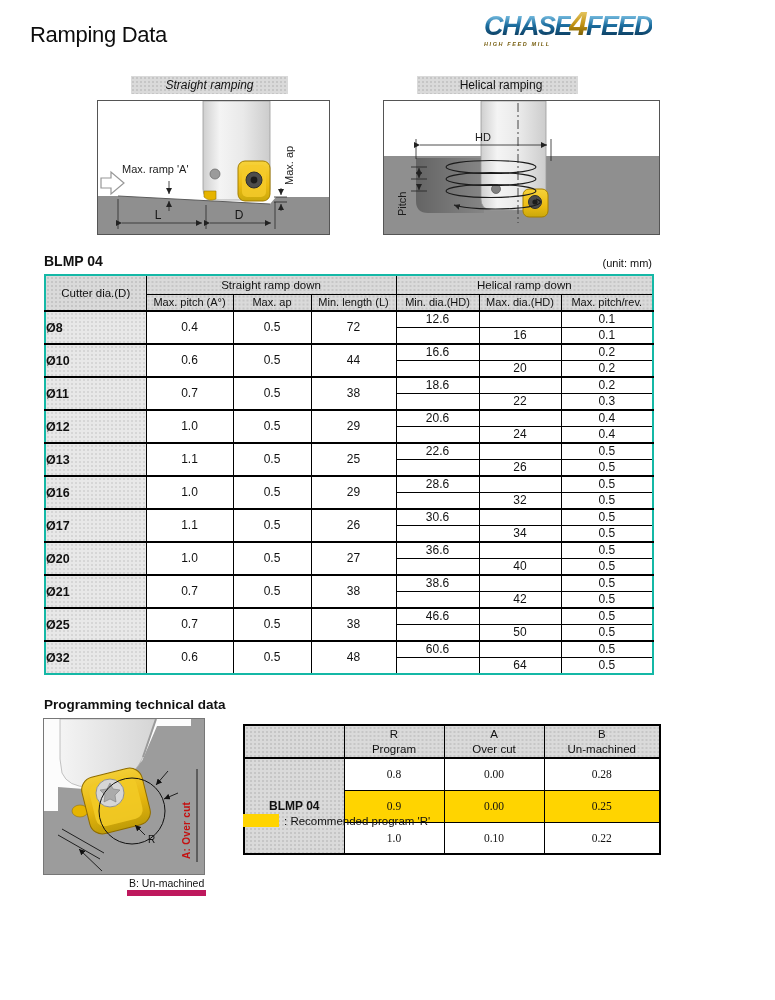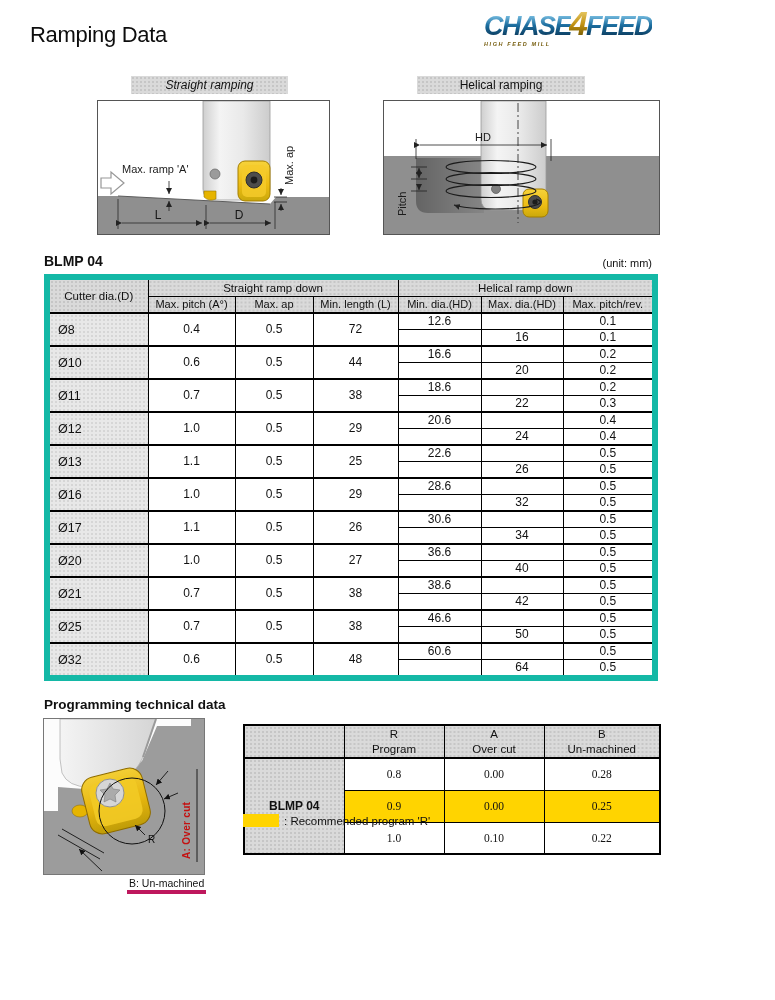--- a/index.html
+++ b/index.html
@@ -17,49 +17,49 @@
      background:linear-gradient(180deg,#f5dc82 0%,#c09010 55%,#5e4a00 100%);
      -webkit-background-clip:text;background-clip:text;color:transparent;}
   .logo-tagline{font-size:5.5px;font-style:italic;font-weight:bold;color:#7a6215;letter-spacing:1.6px;margin-top:1px;}
 
   
   .dotted{background-color:#dadada;
      background-image:radial-gradient(#c6c6c6 0.8px,transparent 0.8px);
      background-size:4px 4px;}
   .caption-bar{position:absolute;height:18px;font-size:12px;display:flex;align-items:center;justify-content:center;color:#111;}
   #cap-straight{left:131px;top:76px;width:157px;font-style:italic;}
-  #cap-helical{left:417px;top:76px;width:168px;}
+  #cap-helical{left:417px;top:76px;width:154px;padding-left:7px;}
   .diagram-frame{position:absolute;border:1px solid #555;background:#fff;box-sizing:border-box;}
   #fig-straight{left:97px;top:100px;width:233px;height:135px;}
   #fig-helical{left:383px;top:100px;width:277px;height:135px;}
   .diagram-frame svg{display:block;}
   .svg-label{font-family:"Liberation Sans",sans-serif;font-size:11px;fill:#1c1c1c;}
   .svg-dim{font-family:"Liberation Sans",sans-serif;font-size:12px;fill:#161616;}
 
   
   .rt-head{position:absolute;left:44px;top:253px;width:608px;height:20px;}
   .rt-title{position:absolute;left:0;top:0;font-size:14px;font-weight:bold;}
   .rt-unit{position:absolute;right:0;top:4px;font-size:11px;}
   table{border-collapse:collapse;table-layout:fixed;}
-  .ramping-table{position:absolute;left:44px;top:274px;width:608px;border:6px solid #14b8a6;}
+  .ramping-table{position:absolute;left:44px;top:274px;width:608px;border:2px solid #14b8a6;}
   .ramping-table th,.ramping-table td{border:1px solid #000;padding:0;text-align:center;box-sizing:border-box;}
   .ramping-table thead th{font-weight:normal;}
   .ramping-table .gh{font-size:11.5px;height:19px;}
   .ramping-table .ch{font-size:11px;height:17px;}
   .ramping-table thead{border-bottom:2px solid #000;}
   .ramping-table thead tr:last-child th{border-bottom:2px solid #000;}
   .ramping-table td{font-size:12px;height:16px;line-height:15px;}
-  .ramping-table th.dia{text-align:left;padding-left:8px;font-size:12.5px;font-weight:normal;
+  .ramping-table th.dia{text-align:left;font-size:12.5px;font-weight:bold;
       background-color:#e8e8e8;background-image:radial-gradient(#d6d6d6 0.8px,transparent 0.8px);background-size:4px 4px;}
   .ramping-table tr.block-top>th,.ramping-table tr.block-top>td{border-top:2px solid #000;}
 
   
   .prog-title{position:absolute;left:44px;top:697px;font-size:13.5px;font-weight:bold;}
   .prog-fig{position:absolute;left:43px;top:718px;width:160px;height:155px;border:1px solid #777;box-sizing:content-box;}
-  .b-label{position:absolute;left:127px;top:877px;font-size:10.5px;color:#111;border-bottom:4px solid #be185d;padding:0 2px 1px 2px;background:#fff;}
+  .b-label{position:absolute;left:127px;top:877px;font-size:10.5px;color:#111;border-bottom:6px solid #be185d;padding:0 2px 1px 2px;background:#fff;}
   .prog-table{position:absolute;left:243px;top:724px;width:416px;border:2px solid #000;}
   .prog-table th,.prog-table td{border:1px solid #000;padding:0;text-align:center;box-sizing:border-box;}
   .prog-table thead th{font-weight:normal;font-size:11.5px;height:33px;line-height:1.25;}
   .prog-table thead{border-bottom:2px solid #000;}
   .prog-table thead th{border-bottom:2px solid #000;}
   .prog-table td{font-size:11.5px;height:32px;font-family:Liberation Serif, serif;}
   .prog-table th.rowhdr{font-weight:bold;font-size:12px;}
   .prog-table td.hl{background:#ffd400;}
   .legend{position:absolute;left:243px;top:814px;display:flex;align-items:center;}
   .legend-swatch{width:36px;height:13px;background:#ffd400;margin-right:5px;}

